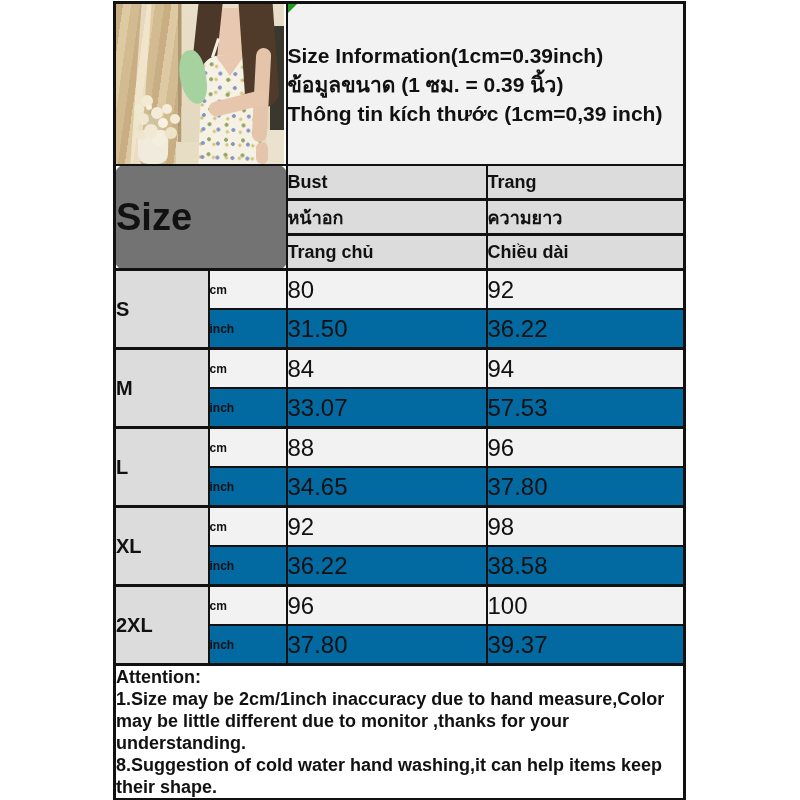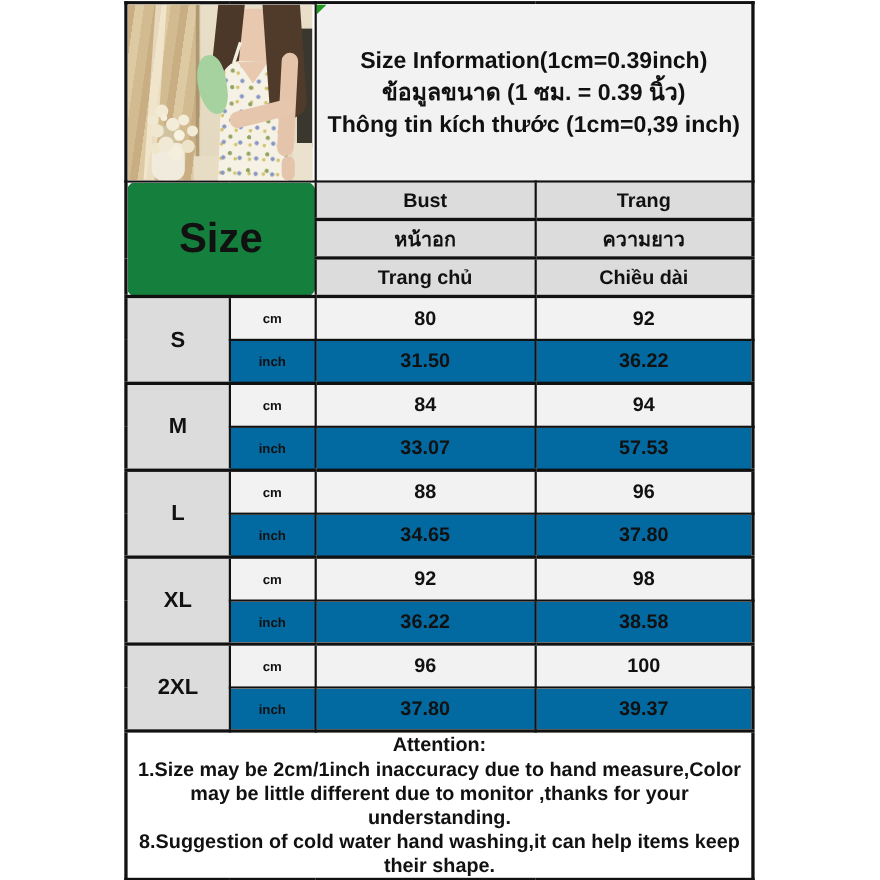--- a/index.html
+++ b/index.html
@@ -2,21 +2,21 @@
 <html><head>
 <meta charset="utf-8">
 <style>
   html,body{margin:0;padding:0;background:#ffffff;width:800px;height:800px;
     font-family:"Liberation Sans","DejaVu Sans",sans-serif;color:#111;}
   .canvas{position:relative;width:800px;height:800px;background:#fff;overflow:hidden;}
   .sheet{position:absolute;left:113px;top:1px;}
 
   table.size-chart{border-collapse:collapse;table-layout:fixed;width:570px;
     border:3px solid #111;}
-  table.size-chart td{border:2px solid #111;text-align:center;vertical-align:middle;
+  table.size-chart td{border:2px solid #111;text-align:left;vertical-align:middle;
     padding:0;overflow:hidden;}
   col.c1{width:94px;} col.c2{width:78px;} col.c3{width:200px;} col.c4{width:198px;}
 
   
   tr.r-top td{height:160px;}
   tr.r-head td{height:32px;}
   tr.r-data td{height:37px;}
   tr.gstart td{border-top-width:3px;}
   tr.r-att td{height:108px;}
 
@@ -24,25 +24,25 @@
   .bg-gray{background:#dcdcdc;}
   .bg-light{background:#f2f2f2;}
   .bg-white{background:#0369a1;}
 
   .title-cell{background:#f2f2f2;position:relative;font-weight:bold;font-size:21px;
     line-height:29px;padding:4px 10px;}
   .title-cell .tline{display:block;}
   .corner-tri{position:absolute;top:0;left:0;width:0;height:0;
     border-top:9px solid #1e9b1e;border-right:9px solid transparent;}
 
-  .size-head{font-weight:bold;font-size:38px;background:#15803d;border-radius:10px;}
+  .size-head{font-weight:bold;font-size:38px;background:#737373;border-radius:10px;}
   .col-head{font-weight:bold;font-size:18px;}
   .size-letter{font-weight:bold;font-size:20px;background:#dcdcdc;}
   .unit{font-weight:bold;font-size:12px;}
-  .val{font-weight:bold;font-size:18px;}
+  .val{font-weight:normal;font-size:24px;}
 
   .att-cell{text-align:left;vertical-align:top;background:#fff;
     font-size:18px;line-height:22px;font-weight:bold;padding:3px 6px 4px 6px;}
   .att-cell span{display:block;}
 
   
   .photo-cell{padding:0;}
   .ph{position:relative;width:168px;height:160px;overflow:hidden;
     background:linear-gradient(180deg,#e9dfc9 0%,#e6dbc2 55%,#e2d7bf 100%);}
   .ph div{position:absolute;}

